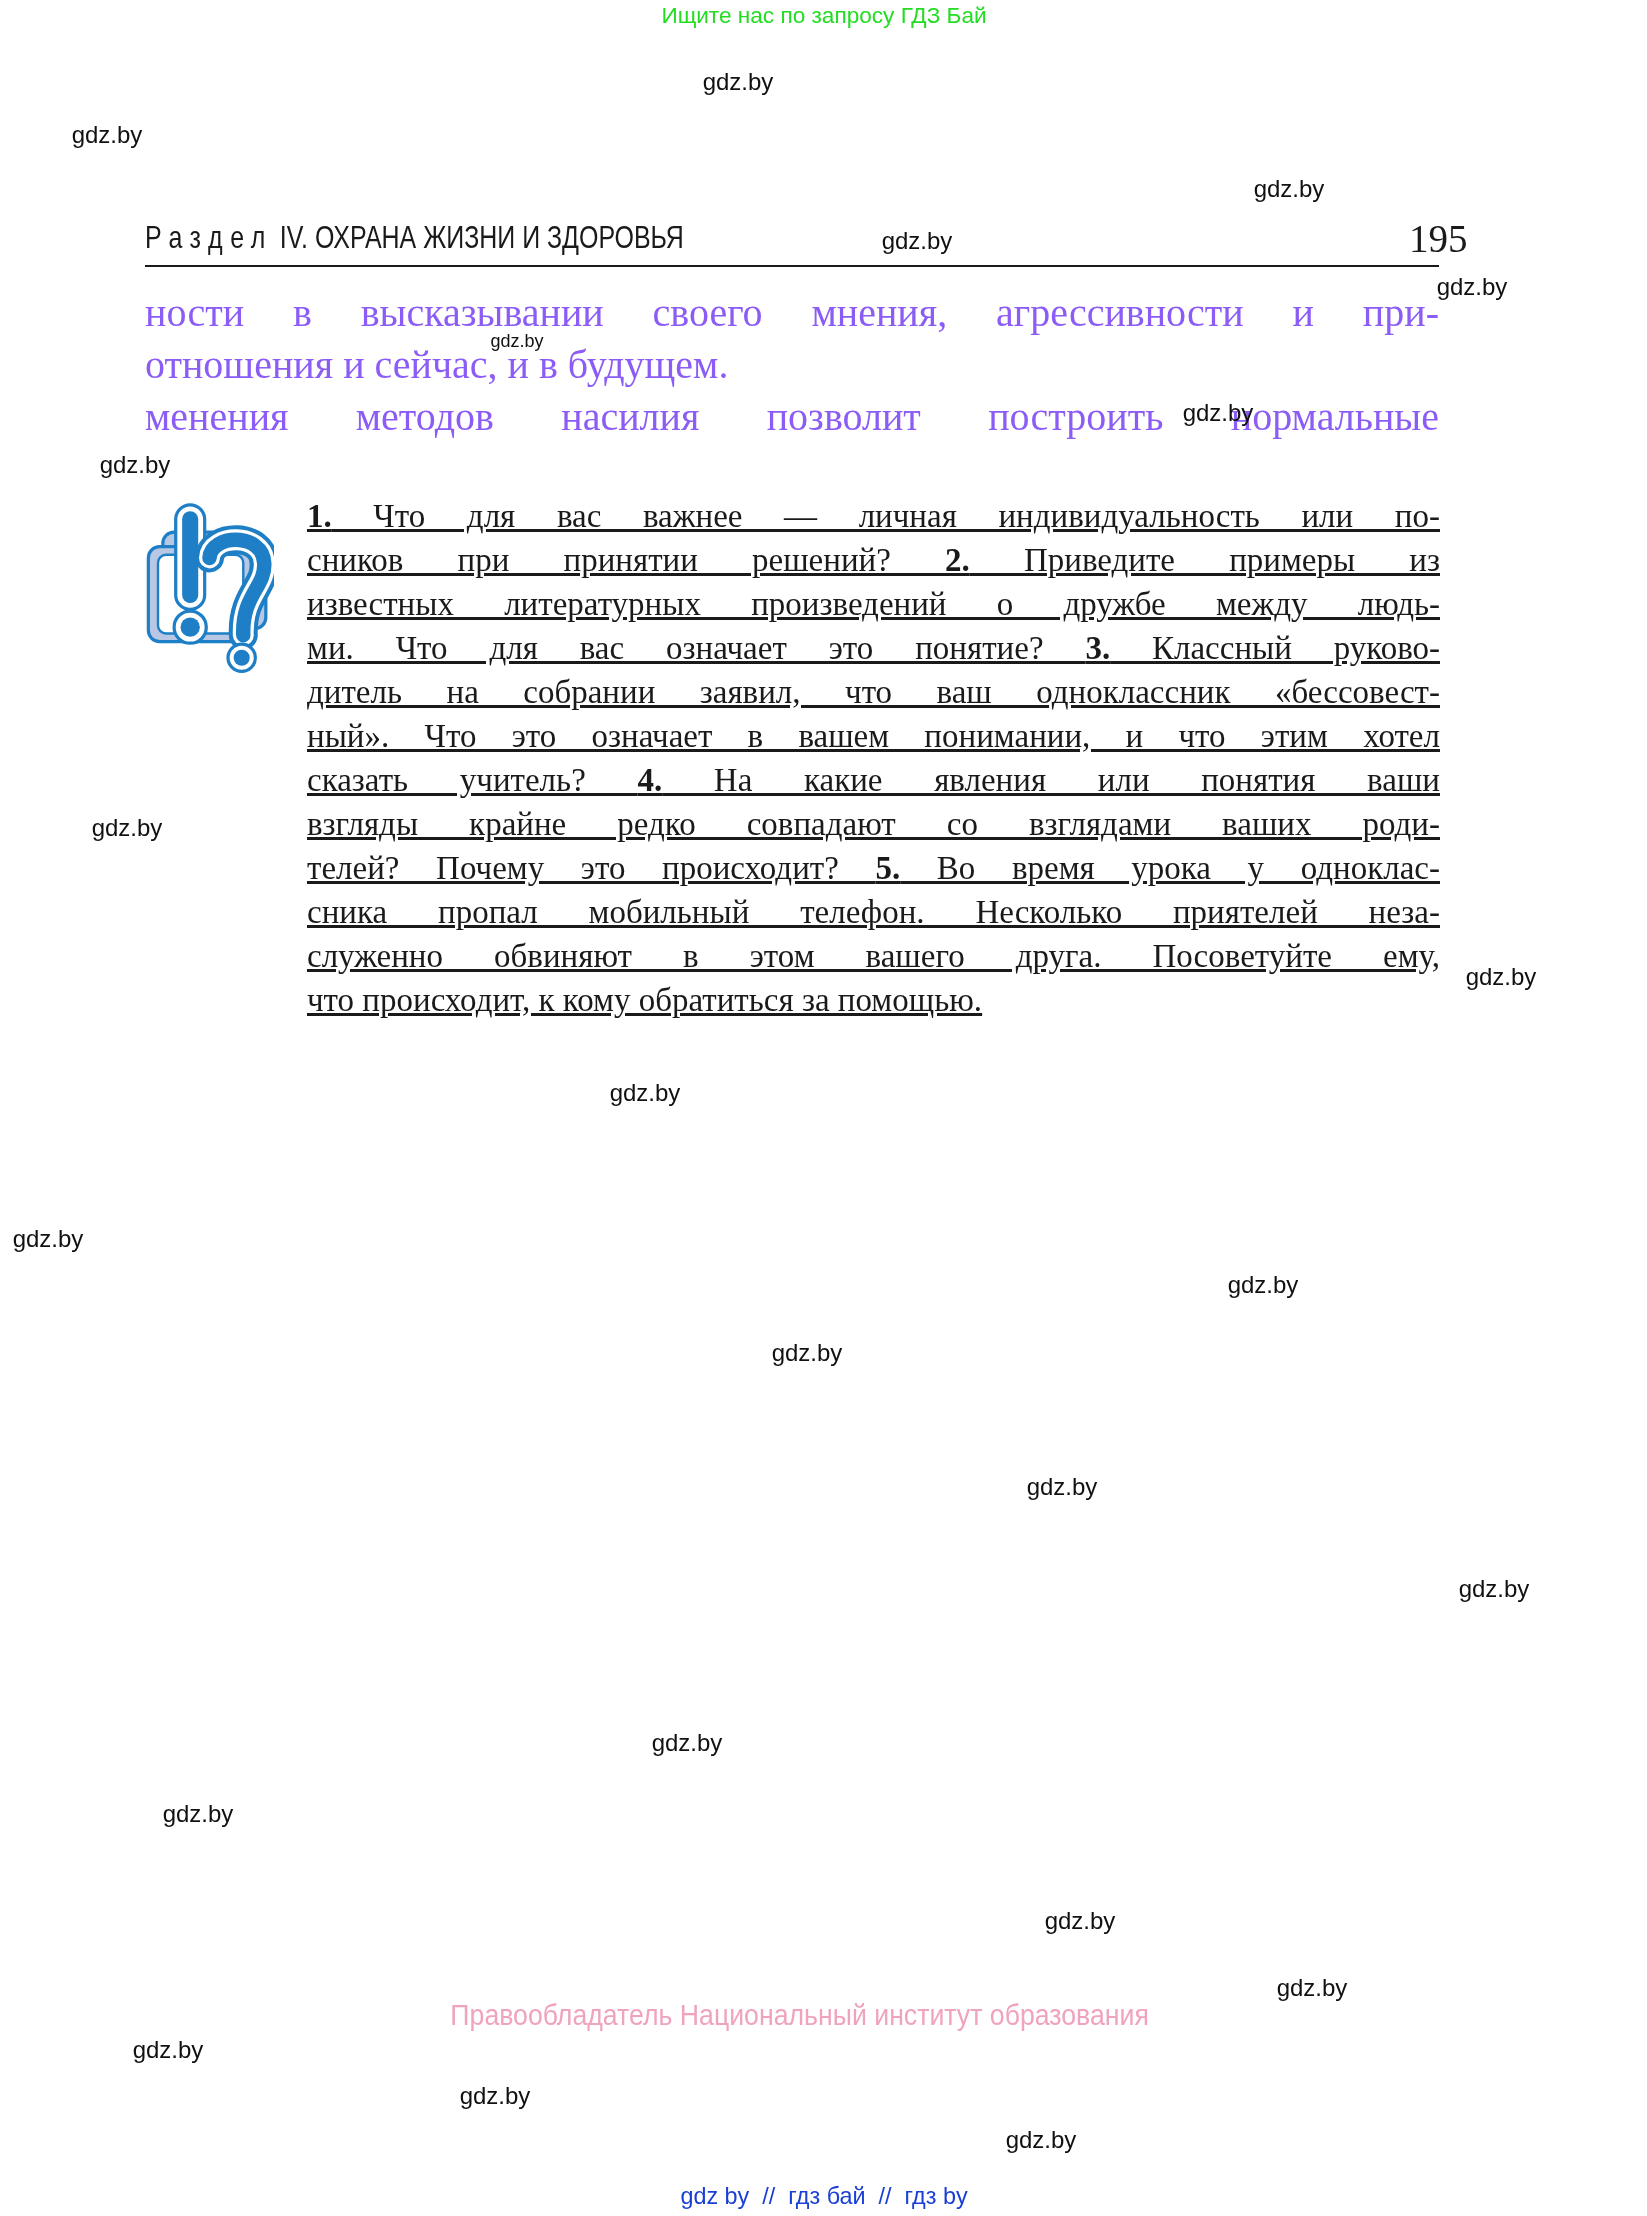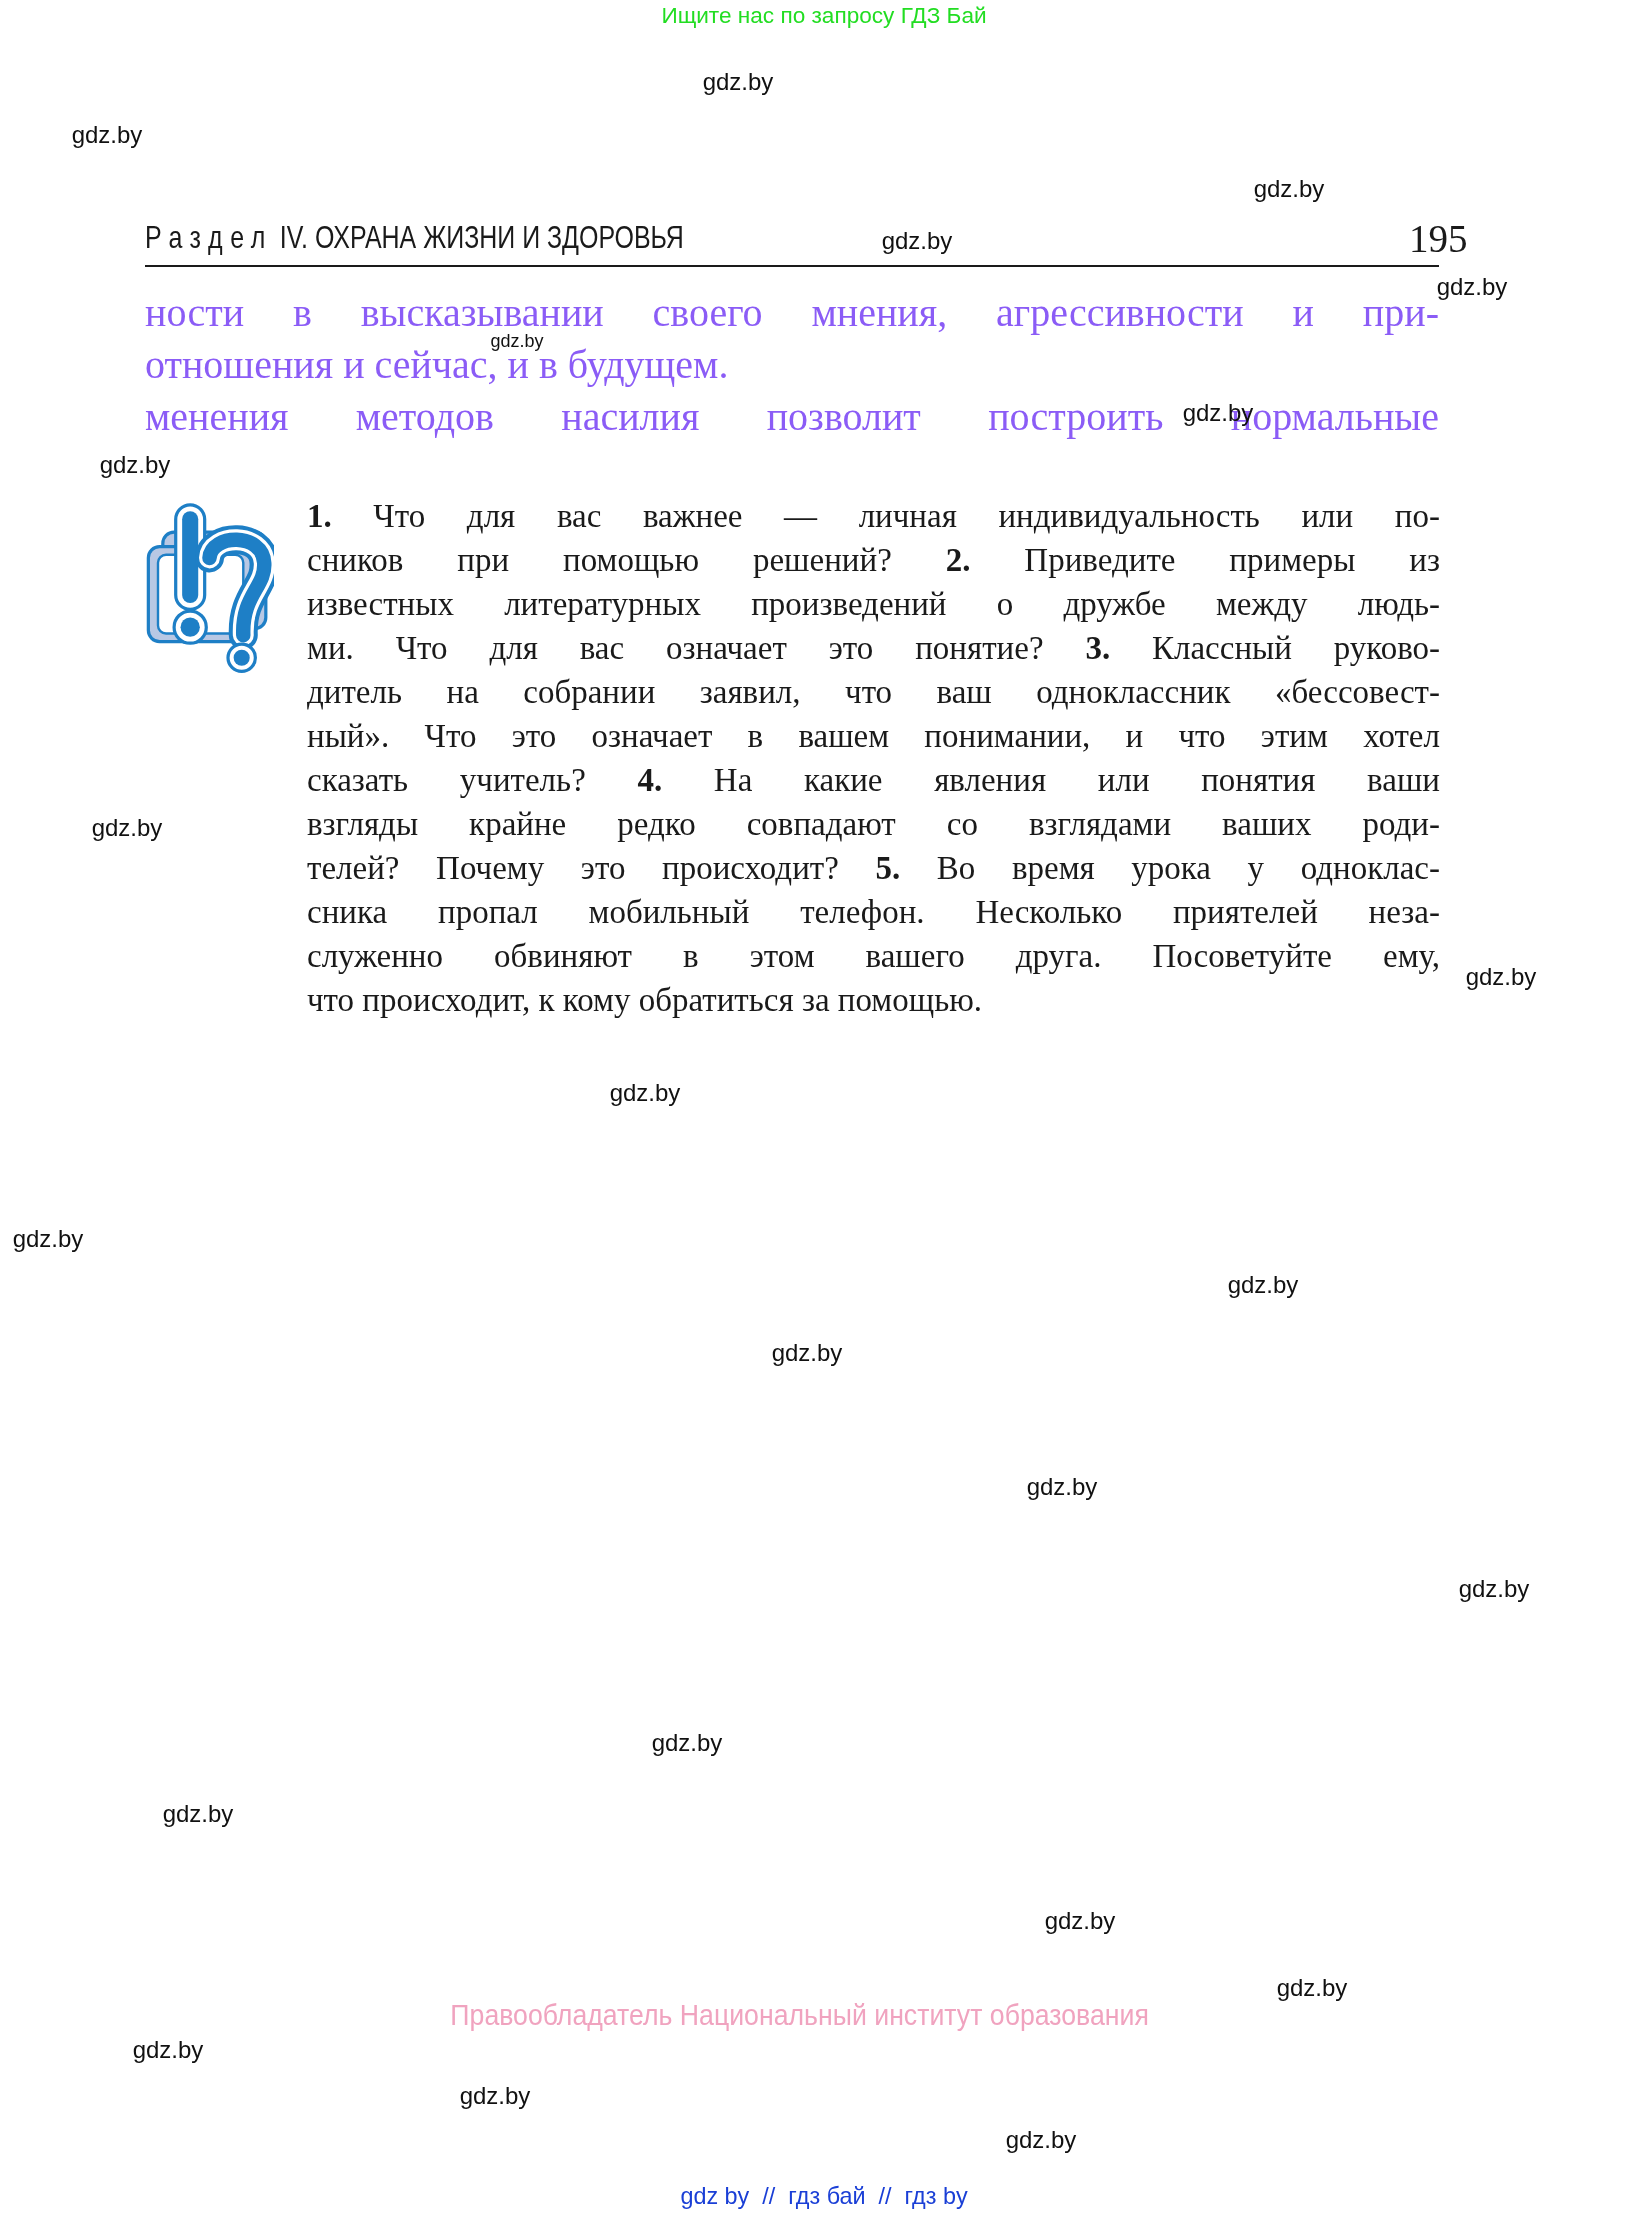--- a/index.html
+++ b/index.html
@@ -22,21 +22,21 @@
   .para {
     position: absolute; left: 145px; width: 1294px; top: 287px;
     font-family: "Liberation Serif", serif; font-size: 40px; line-height: 52px; color: #8b5cf6;
   }
   .para .line, .questions .line {
     display: block; white-space: nowrap; text-align: justify; text-align-last: justify; height: inherit;
   }
   .para .line.last, .questions .line.last { text-align-last: left; }
   .questions {
     position: absolute; left: 307px; width: 1133px; top: 494px;
-    font-family: "Liberation Serif", serif; font-size: 33px; line-height: 44px; color: #1a1a1a;
+    font-family: "Liberation Serif", serif; font-size: 33px; line-height: 44px; color: #1a1a1a; text-decoration: underline;
   }
   .qnum { font-weight: bold; }
   .icon-box { position: absolute; left: 145px; top: 500px; width: 129px; height: 173px; }
   .wm {
     position: absolute; font-family: "Liberation Sans", sans-serif; font-size: 24px; color: #111;
     transform: translate(-50%, -50%); white-space: nowrap;
   }
   .wm.small { font-size: 18px; }
   .copyright {
     position: absolute; left: 0; width: 1600px; top: 1999px; text-align: center;
@@ -81,21 +81,21 @@
     <path d="M80 72 C 82 42, 146 40, 148 78 C 150 108, 120 118, 122 168" fill="none" stroke="#1e7fc6" stroke-width="36" stroke-linecap="round"></path>
     <path d="M80 72 C 82 42, 146 40, 148 78 C 150 108, 120 118, 122 168" fill="none" stroke="#ffffff" stroke-width="26" stroke-linecap="round"></path>
     <path d="M80 72 C 82 42, 146 40, 148 78 C 150 108, 120 118, 122 168" fill="none" stroke="#1e7fc6" stroke-width="18" stroke-linecap="round"></path>
     <circle cx="120" cy="196" r="17" fill="#ffffff" stroke="#1e7fc6" stroke-width="4"></circle>
     <circle cx="120" cy="196" r="10" fill="#1e7fc6"></circle>
   </svg>
 </div>
 
 <div class="questions" id="questions">
     <span class="line"><span class="qnum">1.</span><span> Что для вас важнее — личная индивидуальность или по-</span></span>
-    <span class="line"><span>сников при помощью решений? </span><span class="qnum">2.</span><span> Приведите примеры из</span></span>
+    <span class="line"><span>сников при принятии решений? </span><span class="qnum">2.</span><span> Приведите примеры из</span></span>
     <span class="line"><span>известных литературных произведений о дружбе между людь-</span></span>
     <span class="line"><span>ми. Что для вас означает это понятие? </span><span class="qnum">3.</span><span> Классный руково-</span></span>
     <span class="line"><span>дитель на собрании заявил, что ваш одноклассник «бессовест-</span></span>
     <span class="line"><span>ный». Что это означает в вашем понимании, и что этим хотел</span></span>
     <span class="line"><span>сказать учитель? </span><span class="qnum">4.</span><span> На какие явления или понятия ваши</span></span>
     <span class="line"><span>взгляды крайне редко совпадают со взглядами ваших роди-</span></span>
     <span class="line"><span>телей? Почему это происходит? </span><span class="qnum">5.</span><span> Во время урока у однoклас-</span></span>
     <span class="line"><span>сника пропал мобильный телефон. Несколько приятелей неза-</span></span>
     <span class="line"><span>служенно обвиняют в этом вашего друга. Посоветуйте ему,</span></span>
     <span class="line last"><span>что происходит, к кому обратиться за помощью.</span></span>

